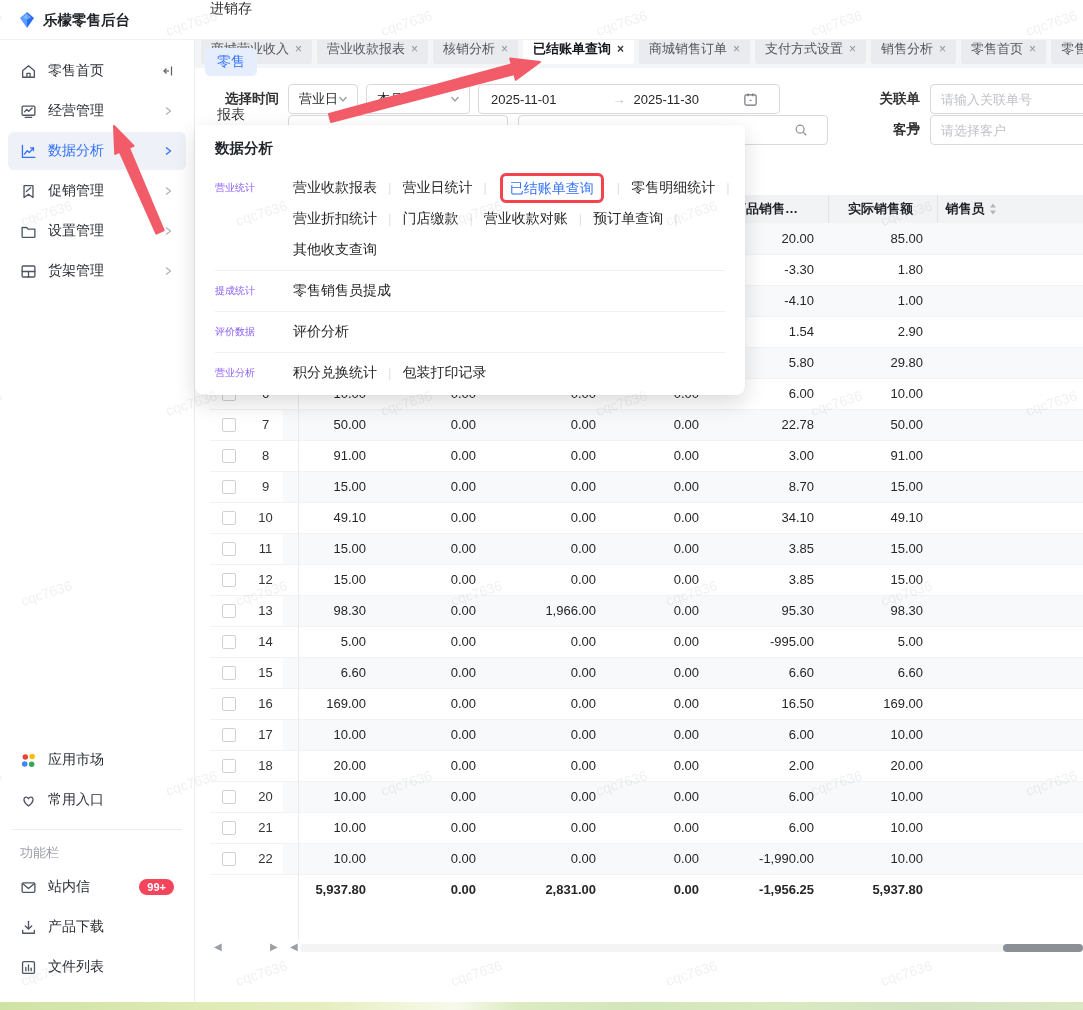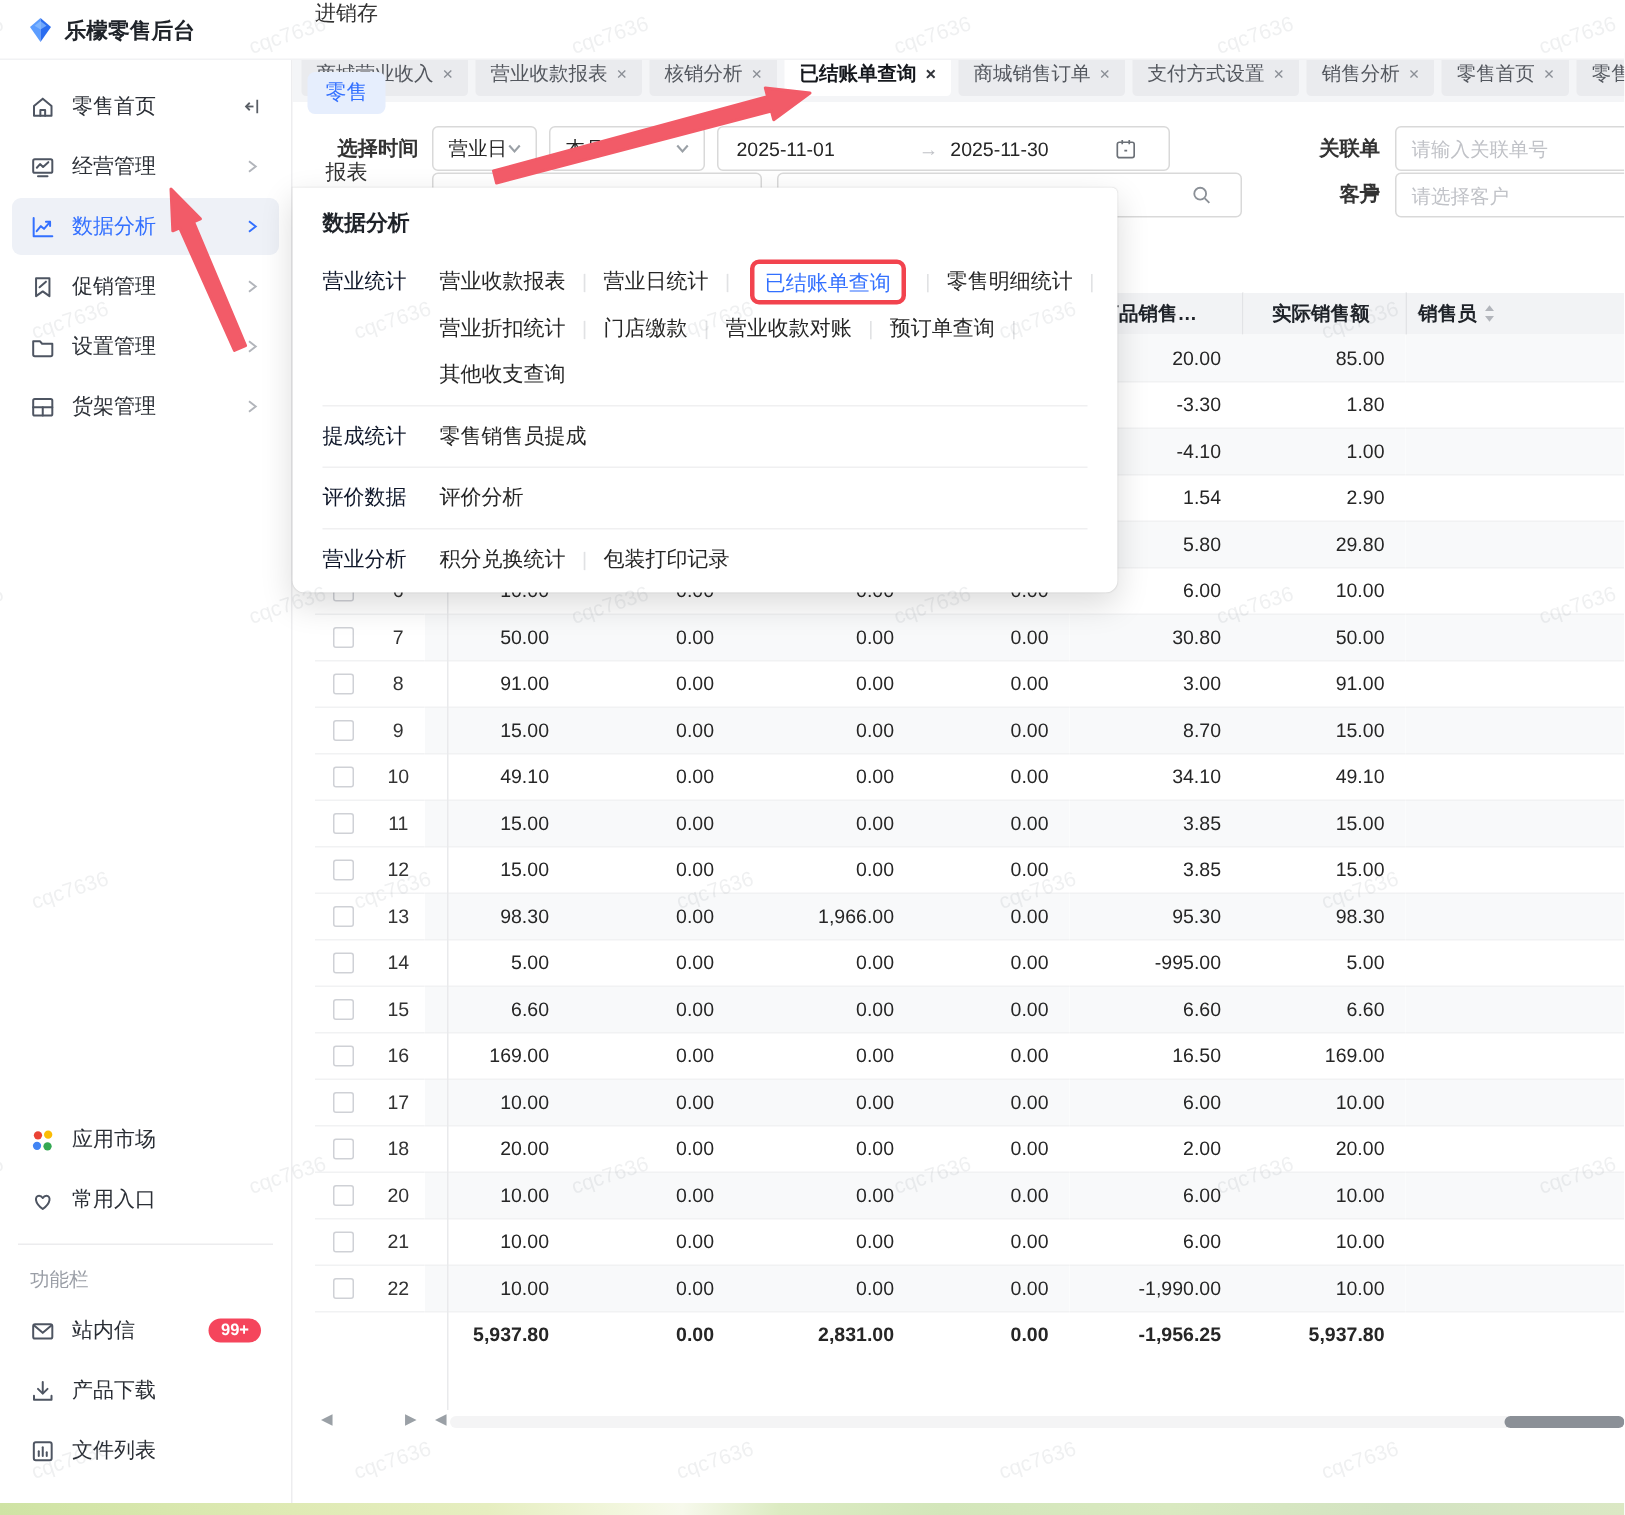--- a/index.html
+++ b/index.html
@@ -74,21 +74,21 @@
   .scroll-track { position:absolute; left:105px; top:866px; width:783px; height:8px; background:#f4f4f5; border-radius:4px; }
   .scroll-thumb { position:absolute; left:808px; top:866px; width:80px; height:8px; background:#8b9097; border-radius:4px; cursor:pointer; }
 
   
   .panel { position:absolute; left:195px; top:125px; width:550px; height:270px; background:#fff; z-index:40;
     border-radius:0 4px 8px 8px; box-shadow:0 8px 22px rgba(0,0,0,.14), 0 0 1px rgba(0,0,0,.1);
     padding:14px 20px 0 20px; overflow:hidden; }
   .panel-title { font-size:14.5px; font-weight:700; color:#1f2329; margin-bottom:10px; }
   .menu-section { display:flex; align-items:flex-start; padding:4px 0 5px 0; }
   .menu-section + .menu-section { border-top:1px solid #f0f0f1; }
-  .menu-label { width:78px; flex-shrink:0; color:#0f172a; font-size:14px; line-height:31px; }
+  .menu-label { width:78px; flex-shrink:0; color:#8b5cf6; font-size:10px; line-height:31px; }
   .menu-lines { flex:1; }
   .menu-line { line-height:31px; font-size:14px; color:#262626; white-space:nowrap; }
   .menu-item { cursor:pointer; }
   .menu-item.hl { display:inline-block; color:#3370ff; border:3px solid #f2434e; border-radius:6px;
     padding:0 7px; line-height:24px; margin:0 2px; vertical-align:middle; }
   .msep { color:#e1e2e4; margin:0 11px; font-size:13px; }
 
   
   .arrows { position:absolute; left:0; top:0; width:1083px; height:1010px; z-index:60; pointer-events:none; }
   .wmlayer { position:absolute; left:0; top:0; width:1083px; height:1010px; z-index:70; pointer-events:none; overflow:hidden; }
@@ -497,21 +497,21 @@
             <td class="data">10.00</td>
             <td class="data"></td>
           </tr>
           <tr>
             <td style="text-align: center;"><span class="cbx"></span></td>
             <td class="num-cell">7</td>
             <td class="data">50.00</td>
             <td class="data">0.00</td>
             <td class="data">0.00</td>
             <td class="data">0.00</td>
-            <td class="data">30.80</td>
+            <td class="data">22.78</td>
             <td class="data">50.00</td>
             <td class="data"></td>
           </tr>
           <tr>
             <td style="text-align: center;"><span class="cbx"></span></td>
             <td class="num-cell">8</td>
             <td class="data">91.00</td>
             <td class="data">0.00</td>
             <td class="data">0.00</td>
             <td class="data">0.00</td>

